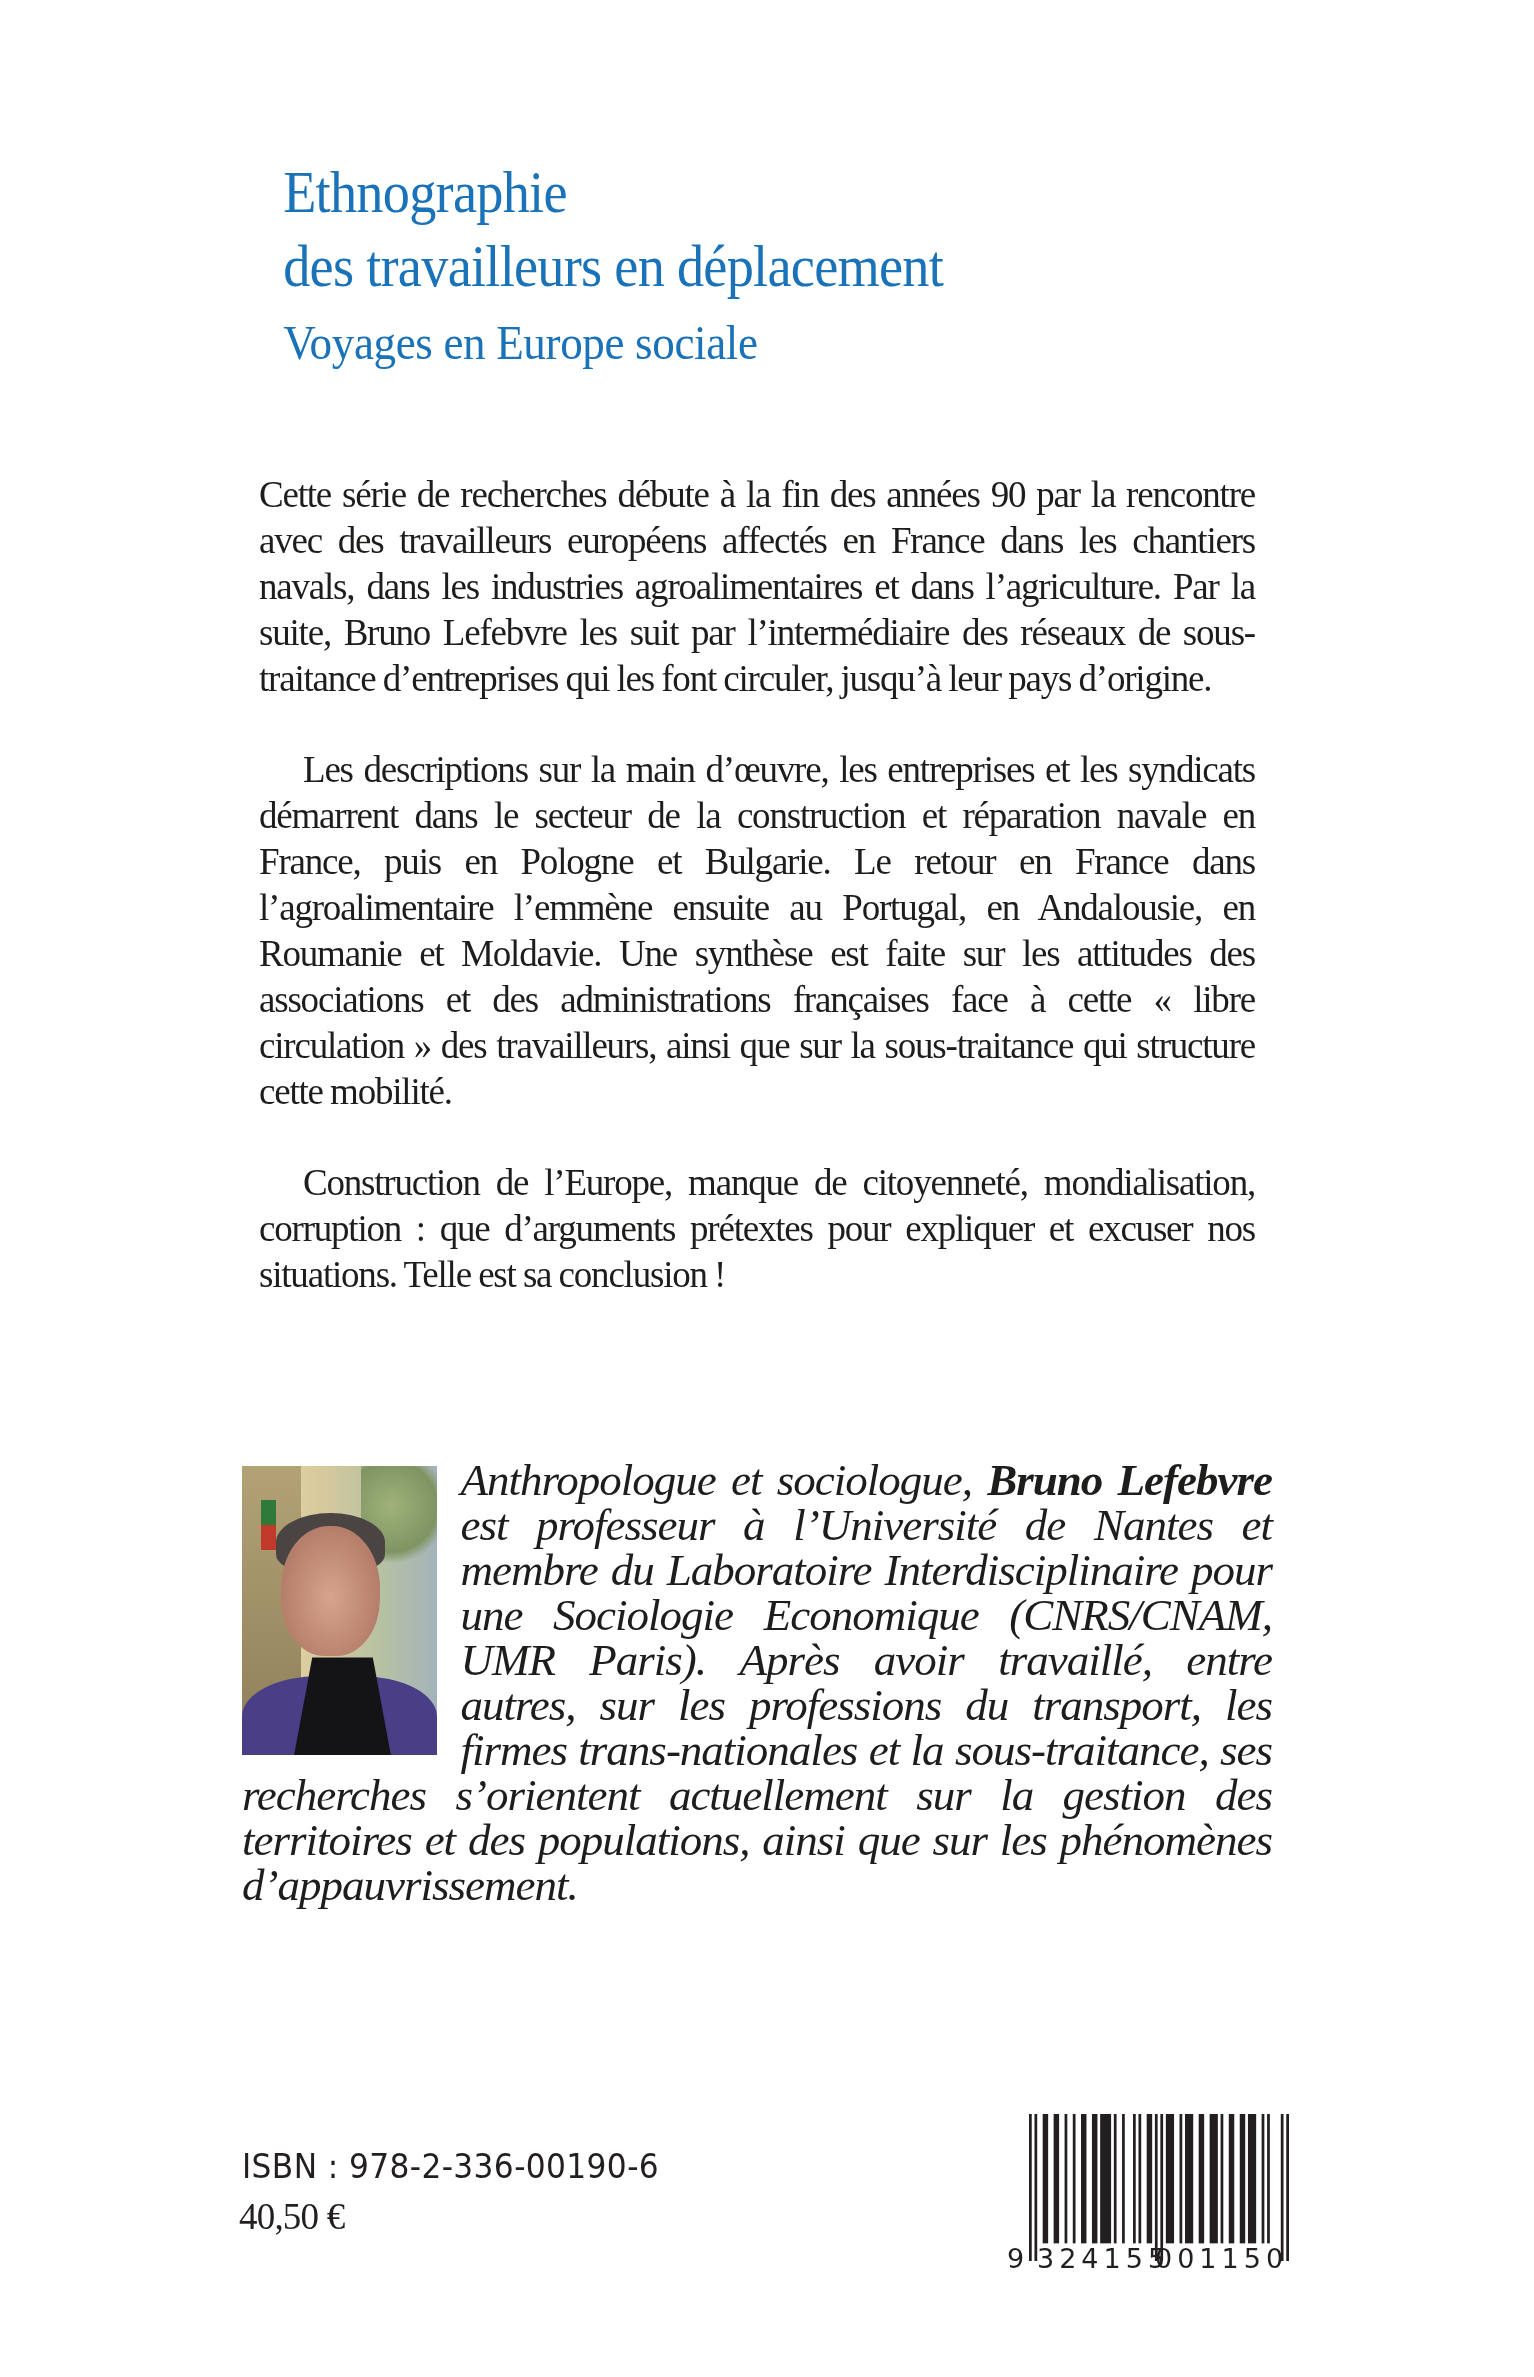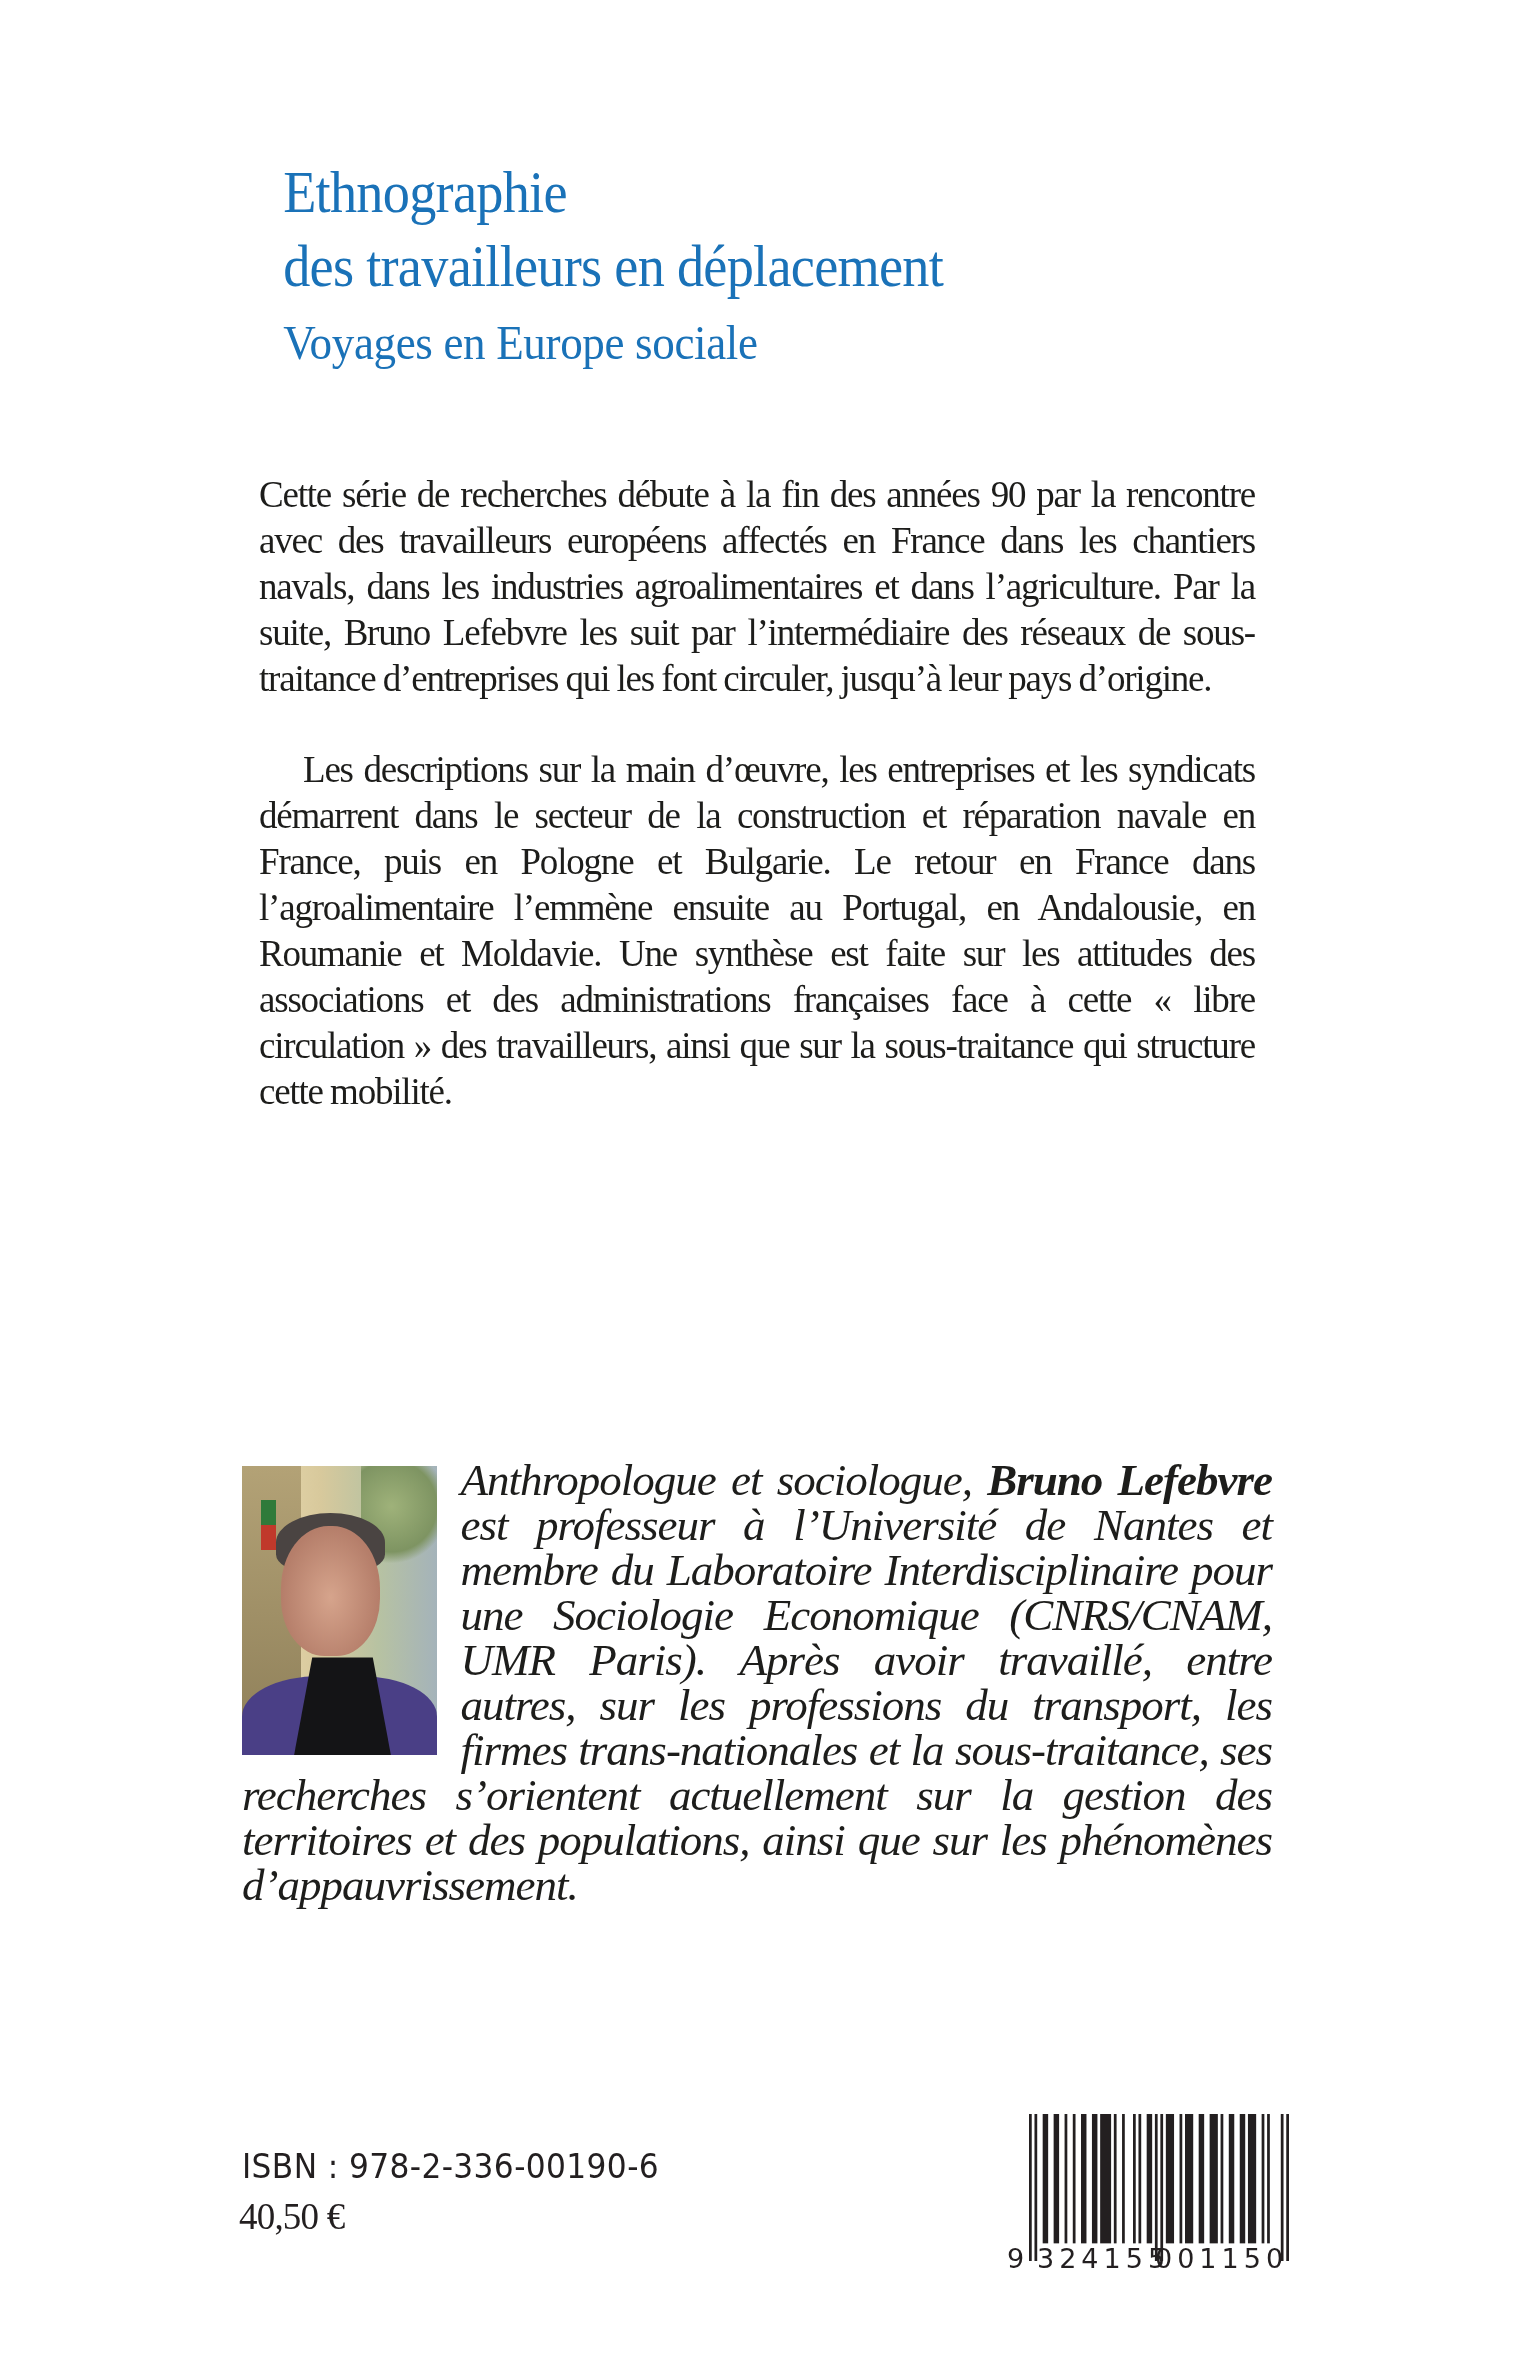--- a/index.html
+++ b/index.html
@@ -35,20 +35,21 @@
 
 <div class="title-block">
   <div class="title-line">Ethnographie</div>
   <div class="title-line">des travailleurs en déplacement</div>
   <div class="subtitle">Voyages en Europe sociale</div>
 </div>
 
 <div class="body-text">
   <p class="para">Cette série de recherches débute à la fin des années 90 par la rencontre avec des travailleurs européens affectés en France dans les chantiers navals, dans les industries agroalimentaires et dans l’agriculture. Par la suite, Bruno Lefebvre les suit par l’intermédiaire des réseaux de sous-traitance d’entreprises qui les font circuler, jusqu’à leur pays d’origine.</p>
   <p class="para indent">Les descriptions sur la main d’œuvre, les entreprises et les syndicats démarrent dans le secteur de la construction et réparation navale en France, puis en Pologne et Bulgarie. Le retour en France dans l’agroalimentaire l’emmène ensuite au Portugal, en Andalousie, en Roumanie et Moldavie. Une synthèse est faite sur les attitudes des associations et des administrations françaises face à cette « libre circulation » des travailleurs, ainsi que sur la sous-traitance qui structure cette mobilité.</p>
+  <p class="para indent">Construction de l’Europe, manque de citoyenneté, mondialisation, corruption : que d’arguments prétextes pour expliquer et excuser nos situations. Telle est sa conclusion !</p>
 </div>
 
 <div class="bio">
   <div class="photo">
     <div class="building"></div>
     <div class="tree"></div>
     <div class="flag"></div>
     <div class="body"></div>
     <div class="shirt"></div>
     <div class="hair"></div>

